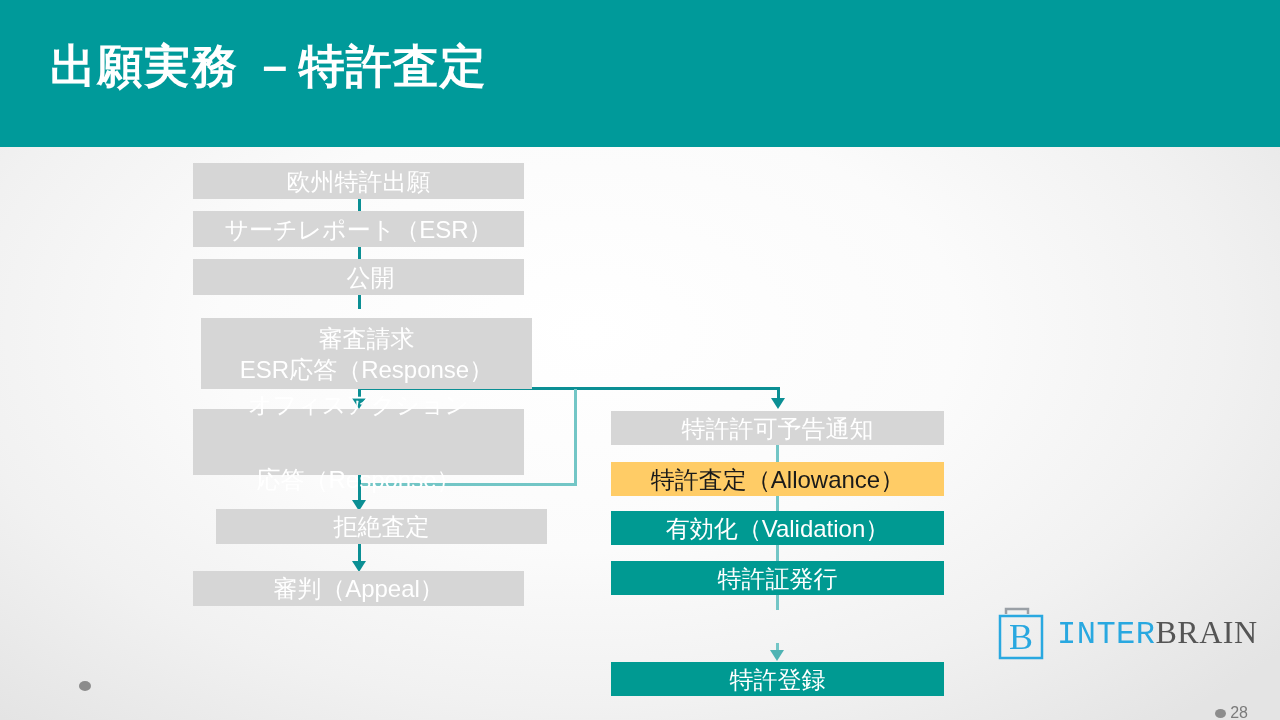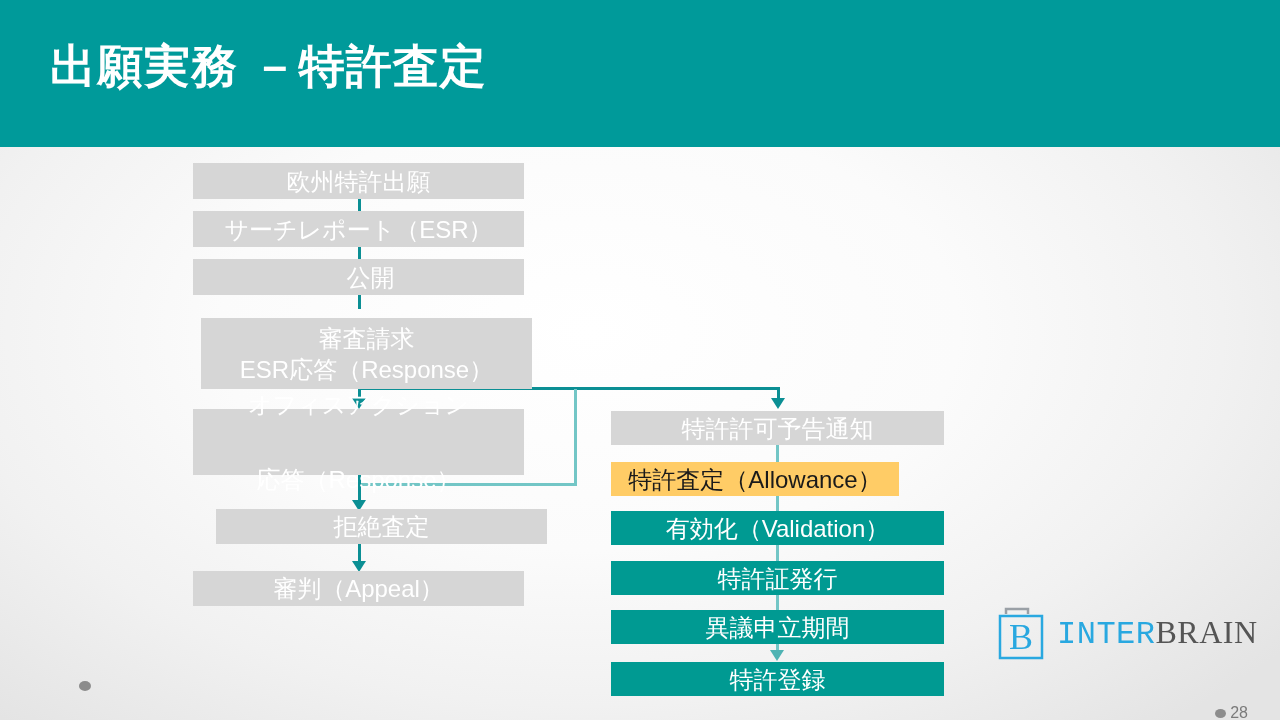--- a/index.html
+++ b/index.html
@@ -201,35 +201,32 @@
   </div>
 
   <div class="node gray" style="left:193px; top:571px; width:331px; height:35px;">
     <span class="node-line">審判（Appeal）</span>
   </div>
 
   <div class="node gray" style="left:611px; top:411px; width:333px; height:34px;">
     <span class="node-line">特許許可予告通知</span>
   </div>
 
-  <div class="node amber" style="left:611px; top:462px; width:288px; height:34px;">
+  <div class="node amber" style="left:611px; top:462px; width:333px; height:34px;">
     <span class="node-line">特許査定（Allowance）</span>
   </div>
 
   <div class="node teal" style="left:611px; top:511px; width:333px; height:34px;">
     <span class="node-line">有効化（Validation）</span>
   </div>
 
   <div class="node teal" style="left:611px; top:561px; width:333px; height:34px;">
     <span class="node-line">特許証発行</span>
   </div>
 
-  <div class="node teal" style="left:611px; top:610px; width:333px; height:34px;">
-    <span class="node-line">異議申立期間</span>
-  </div>
 
   <div class="node teal" style="left:611px; top:662px; width:333px; height:34px;">
     <span class="node-line">特許登録</span>
   </div>
 
   <div id="logo">
     <div id="logo-mark">
       <svg width="54" height="56" viewBox="0 0 54 56" xmlns="http://www.w3.org/2000/svg">
         <rect x="5" y="11" width="42" height="42" fill="none" stroke="#29a8e0" stroke-width="2.5"></rect>
         <path d="M11 9 L11 4 L33 4 L33 9" fill="none" stroke="#9aa0a6" stroke-width="2.5"></path>

